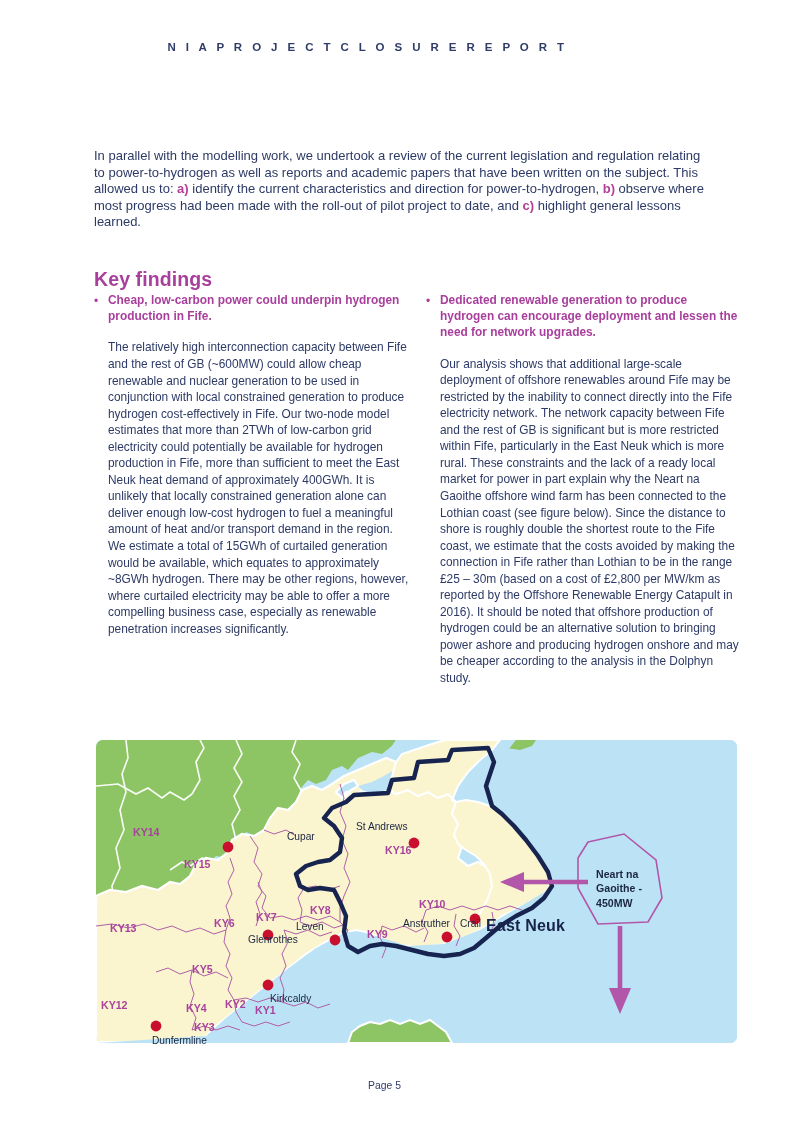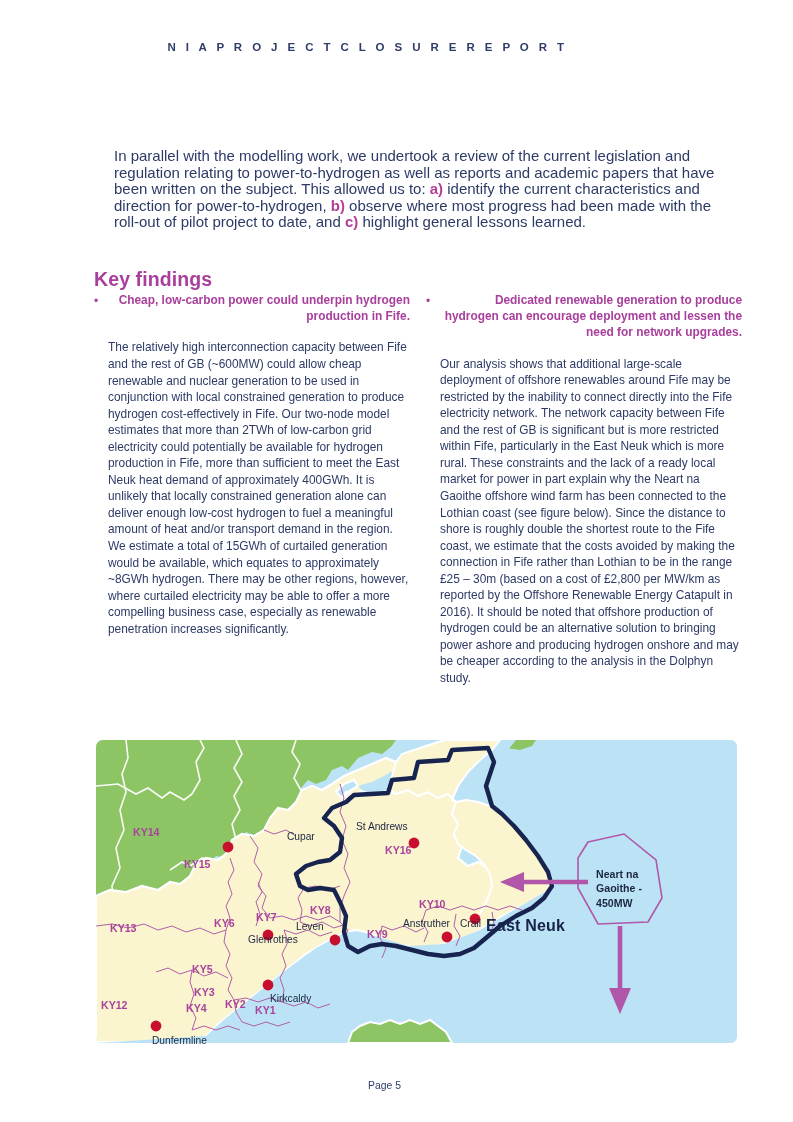--- a/index.html
+++ b/index.html
@@ -27,24 +27,23 @@
     letter-spacing: 3.4px;
     color: #2f3c68;
   }
 
   
   .intro {
     position: absolute;
     left: 94px;
     top: 148px;
     width: 612px;
-    font-size: 15px;
+    font-size: 13px;
     line-height: 16.6px;
     color: #2d3a66;
-    margin-left: 20px;
   }
   .mk {
     color: #b43f96;
     font-weight: 700;
   }
 
   
   .section-heading {
     position: absolute;
     left: 94px;
@@ -75,21 +74,20 @@
     font-size: 12px;
     line-height: 16.2px;
     padding-top: 1px;
   }
   .bullet-head {
     flex: 1 1 auto;
     font-size: 11.9px;
     line-height: 16.2px;
     font-weight: 700;
     color: #a93f9c;
-    text-align: right;
   }
   .col-body {
     margin-top: 15px;
     padding-left: 14px;
     font-size: 11.9px;
     line-height: 16.55px;
     color: #2d3a66;
   }
   .col-right .col-body { padding-left: 14px; }
 
@@ -314,21 +312,21 @@
 <div class="map-label lbl-ky" style="left:214px; top:917px;">KY6</div>
 <div class="map-label lbl-ky" style="left:256px; top:911px;">KY7</div>
 <div class="map-label lbl-ky" style="left:310px; top:904px;">KY8</div>
 <div class="map-label lbl-ky" style="left:419px; top:898px;">KY10</div>
 <div class="map-label lbl-ky" style="left:367px; top:928px;">KY9</div>
 <div class="map-label lbl-ky" style="left:192px; top:963px;">KY5</div>
 <div class="map-label lbl-ky" style="left:255px; top:960px;margin-top:44px;">KY1</div>
 <div class="map-label lbl-ky" style="left:101px; top:999px;">KY12</div>
 <div class="map-label lbl-ky" style="left:186px; top:1002px;">KY4</div>
 <div class="map-label lbl-ky" style="left:225px; top:998px;">KY2</div>
-<div class="map-label lbl-ky" style="left:194px; top:986px;">KY3</div>
+<div class="map-label lbl-ky" style="left:194px; top:1021px;">KY3</div>
 
 <div class="map-label lbl-town" style="left:287px; top:831px;">Cupar</div>
 <div class="map-label lbl-town" style="left:356px; top:821px;">St Andrews</div>
 <div class="map-label lbl-town" style="left:460px; top:918px;">Crail</div>
 <div class="map-label lbl-town" style="left:403px; top:918px;">Anstruther</div>
 <div class="map-label lbl-town" style="left:296px; top:921px;">Leven</div>
 <div class="map-label lbl-town" style="left:248px; top:934px;">Glenrothes</div>
 <div class="map-label lbl-town" style="left:270px; top:993px;">Kirkcaldy</div>
 <div class="map-label lbl-town" style="left:136px; top:1035px;padding-left:16px;">Dunfermline</div>
 

